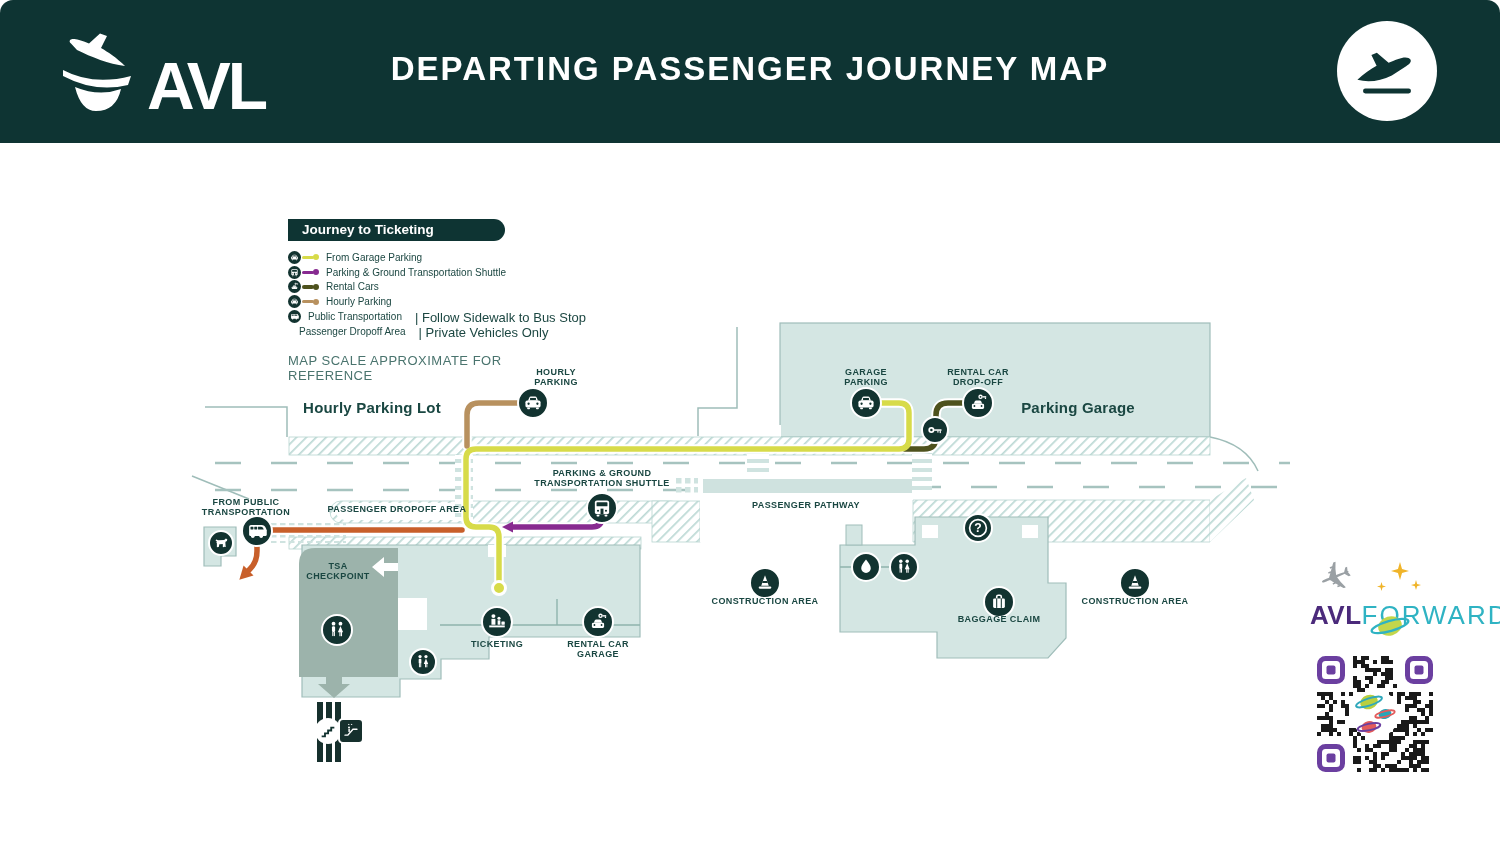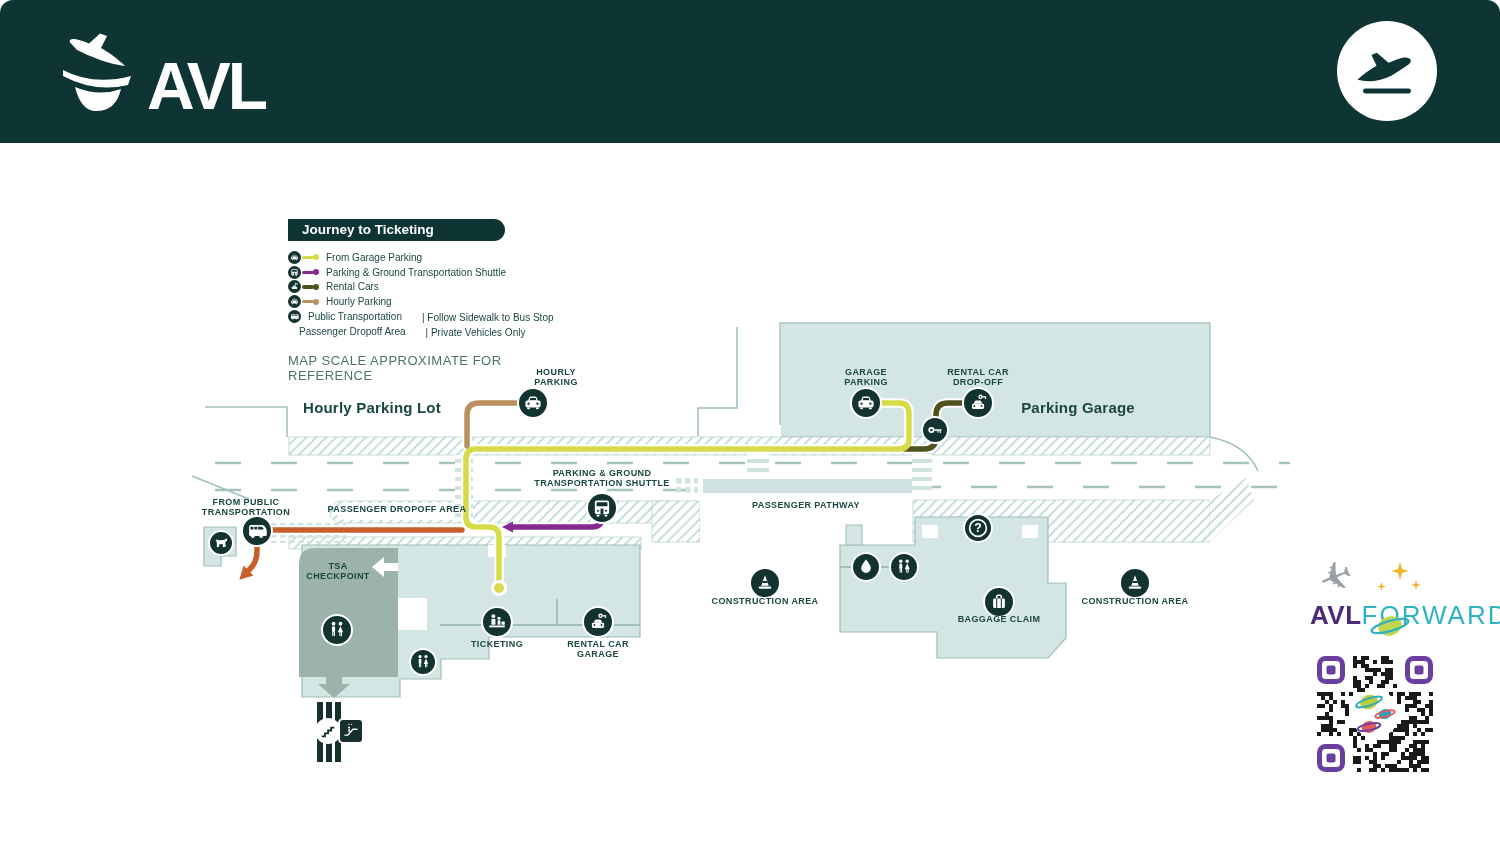--- a/index.html
+++ b/index.html
@@ -19,21 +19,21 @@
               font-weight:bold;line-height:22px;padding-left:14px;border-radius:0 14px 14px 0;}
   .legend-rows{margin-top:9px;}
   .lrow{display:flex;align-items:center;height:14.8px;}
   .licon{width:13px;height:13px;flex:0 0 13px;}
   .licon svg{display:block;width:13px;height:13px;}
   .lline{width:12px;height:3.4px;border-radius:2px;margin-left:1px;}
   .ldot{width:6px;height:6px;border-radius:50%;margin-left:-1px;}
   .lhatch{width:17px;height:11px;margin-right:4px;
      background:repeating-linear-gradient(45deg,#fff 0 2.5px,#bcd9d5 2.5px 4px);}
   .llabel{font-size:10px;color:#1c4742;margin-left:7px;white-space:nowrap;}
-  .lsub{font-size:10px;color:#1c4742;margin-left:20px;white-space:nowrap;padding-top:2px;}
+  .lsub{font-size:13px;color:#1c4742;margin-left:13px;white-space:nowrap;padding-top:2px;}
   .legend-note{margin-top:14px;font-size:13px;letter-spacing:.5px;color:#4a746e;}
   
   #map-svg{position:absolute;left:0;top:0;}
   .marker{position:absolute;border-radius:50%;background:#123330;border:2.5px solid #fff;
           box-sizing:border-box;}
   .marker svg{display:block;width:100%;height:100%;}
   .marker.light{background:#fff;border:none;}
   .marker.square{border-radius:5px;border:2px solid #fff;}
   .mlabel{position:absolute;transform:translateX(-50%);text-align:center;color:#1a4742;
           white-space:nowrap;}
@@ -59,20 +59,21 @@
     <svg class="logo-svg" width="240" height="100" viewBox="0 0 240 100">
       <g fill="#ffffff" transform="translate(84,2) scale(-1,1)">
         <path d="M14 40 C22 32 31 26 38 22 L32 10 l7-2.6 11 10.2 c6-2.6 11-4.2 14.6-4.6 4.4-.5 6.2 2 3.4 4.6 L62 24 C48 31 30 38 14 40 Z"></path>
       </g>
       <g fill="#ffffff">
         <path d="M8 46 Q38 62 76 52 L73 61 Q40 69 8 52 Z"></path>
         <path d="M20 63 Q44 73 66 65 Q61 87 41 87 Q26 87 20 63 Z"></path>
       </g>
       <text x="92" y="85" font-size="66" font-weight="bold" letter-spacing="-3" fill="#ffffff" font-family="Liberation Sans,sans-serif">AVL</text>
     </svg>
+    <div class="hdr-title">DEPARTING PASSENGER JOURNEY MAP</div>
     <div class="plane-badge">
       <svg width="80" height="80" viewBox="0 0 100 100">
         <path d="M13 61 C21 53.5 29.5 47.4 37 43.4 L30.5 30 l6.8-2.7 L52 39.8 c6.6-3.1 12.4-5.2 16.6-6.2 5-1.2 9.3-.4 10.7 2.1 1.4 2.6-.7 5.8-5.4 8.3 L56 55.5 C42 62.5 27 64.5 13 61 Z" fill="#0e3433"></path>
         <rect x="20" y="72" width="60" height="6" rx="3" fill="#0e3433"></rect>
       </svg>
     </div>
   </div>
 
   <svg id="map-svg" width="1500" height="844" viewBox="0 0 1500 844">
     <defs>

